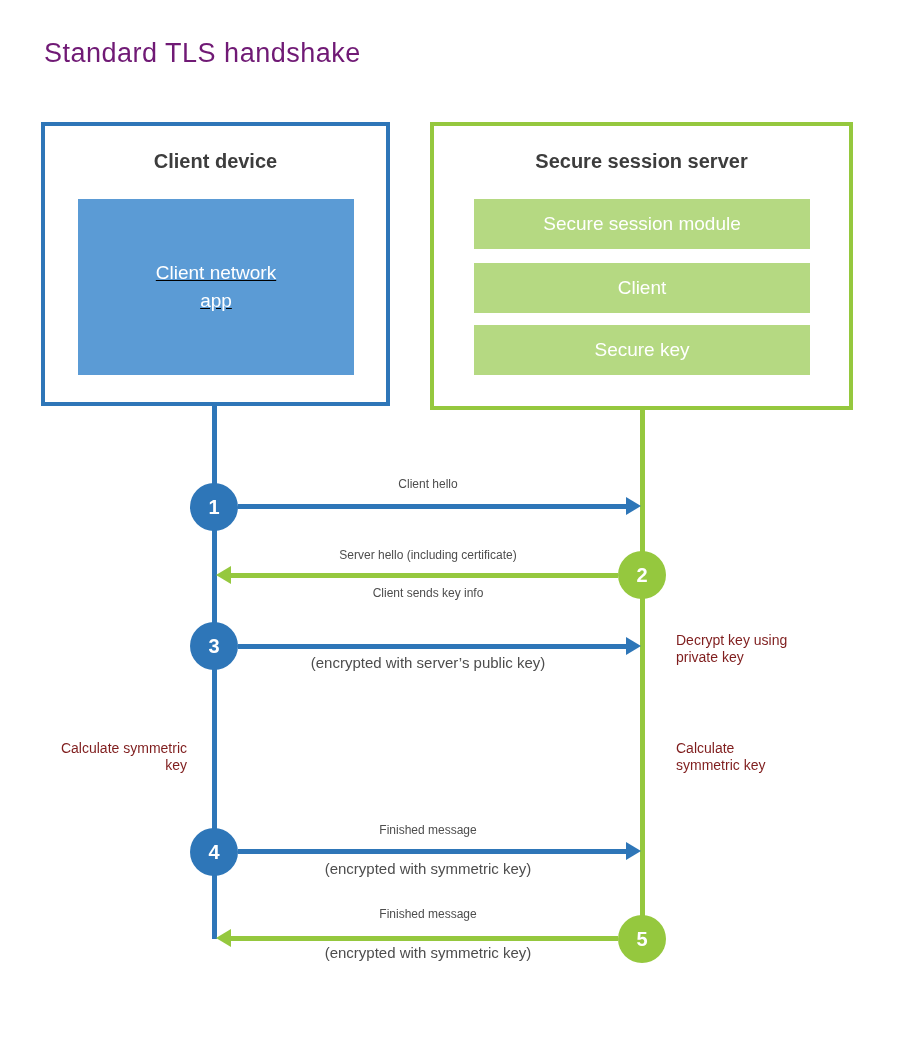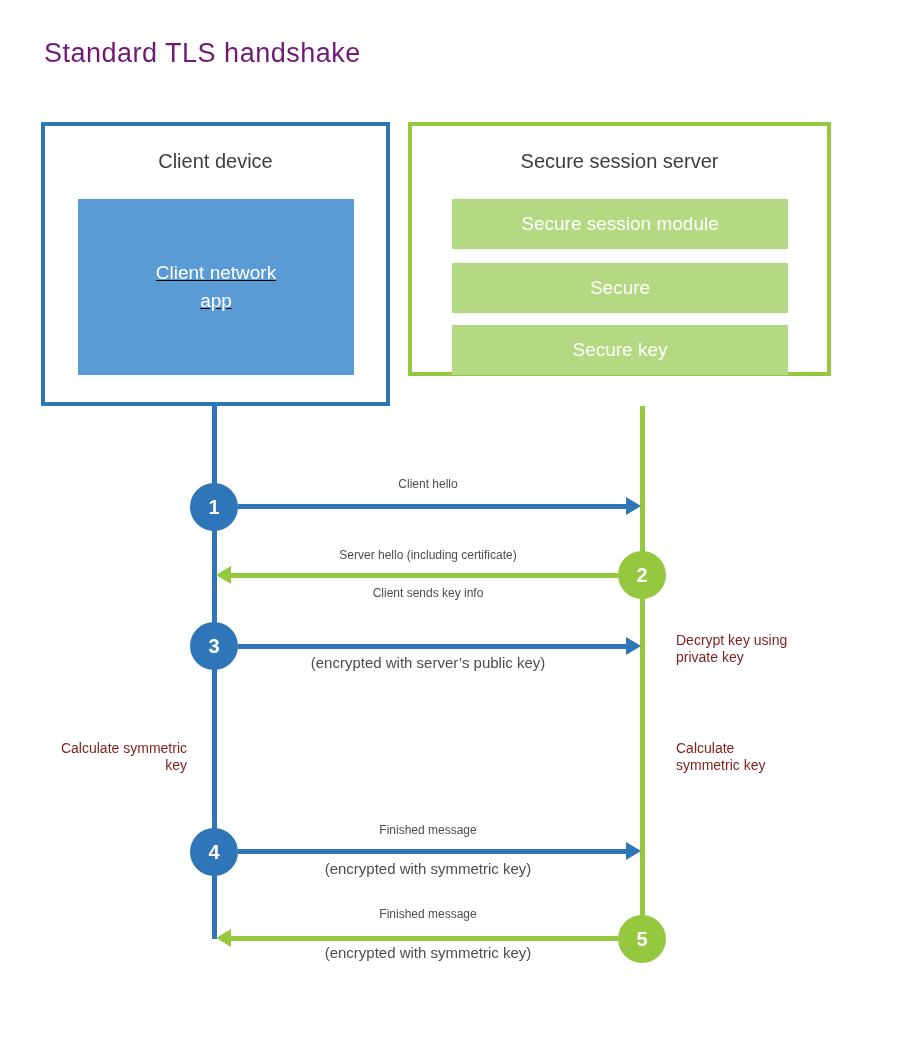--- a/index.html
+++ b/index.html
@@ -11,24 +11,24 @@
     overflow:hidden;
   }
   .page-title{
     position:absolute;left:36px;top:30px;
     font-size:27px;font-weight:300;letter-spacing:0.5px;
     color:#701a75;margin:8px;
   }
   
   .box{position:absolute;box-sizing:border-box;background:#ffffff;}
   .client-box{left:41px;top:122px;width:349px;height:284px;border:4px solid var(--blue,#2e76b8);}
-  .server-box{left:408px;top:122px;width:423px;height:254px;border:4px solid var(--green,#95c83e);}
+  .server-box{left:430px;top:122px;width:423px;height:288px;border:4px solid var(--green,#95c83e);}
   .box-title{
     position:absolute;left:0;top:24px;width:100%;
-    text-align:center;font-size:20px;font-weight:normal;color:#3d3d3d;
+    text-align:center;font-size:20px;font-weight:bold;color:#3d3d3d;
   }
   .app-box{
     position:absolute;left:33px;top:73px;width:276px;height:176px;
     background:var(--blue_fill,#5b9bd5);
     display:flex;align-items:center;justify-content:center;text-decoration:underline;
   }
   .app-box span{
     color:#ffffff;font-size:19px;line-height:1.45;text-align:center;width:150px;
   }
   .bar{
@@ -104,21 +104,21 @@
       <span>Client network app</span>
     </div>
   </div>
 
   <div class="box server-box">
     <div class="box-title">Secure session server</div>
     <div class="bar bar1">
       <span>Secure session module</span>
     </div>
     <div class="bar bar2">
-      <span>Secure</span>
+      <span>Client</span>
     </div>
     <div class="bar bar3">
       <span>Secure key</span>
     </div>
   </div>
 
   <div class="vline blue-line"></div>
   <div class="vline green-line"></div>
 
   <div class="shaft blue a1"></div>

